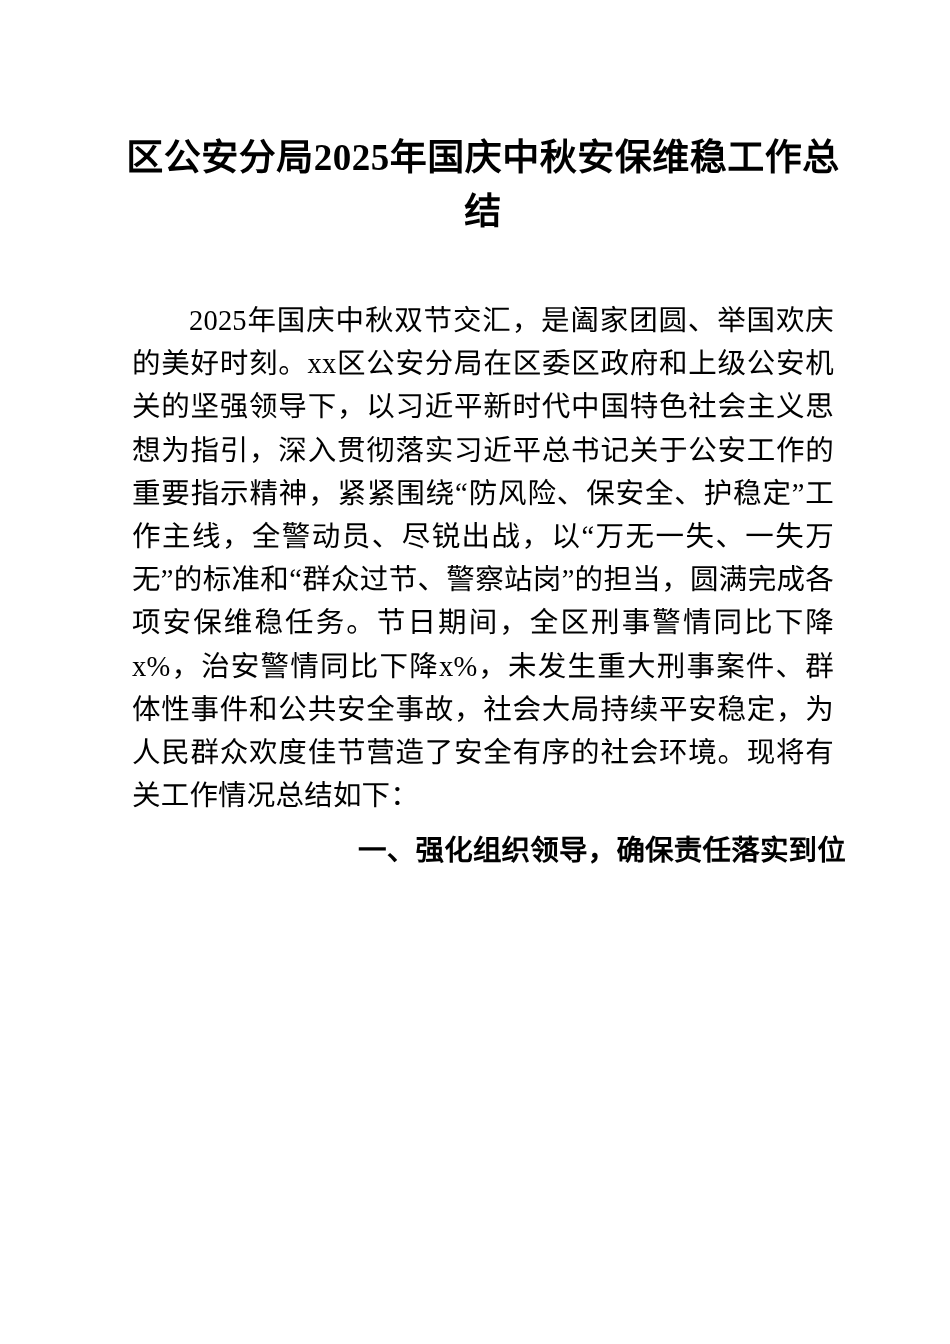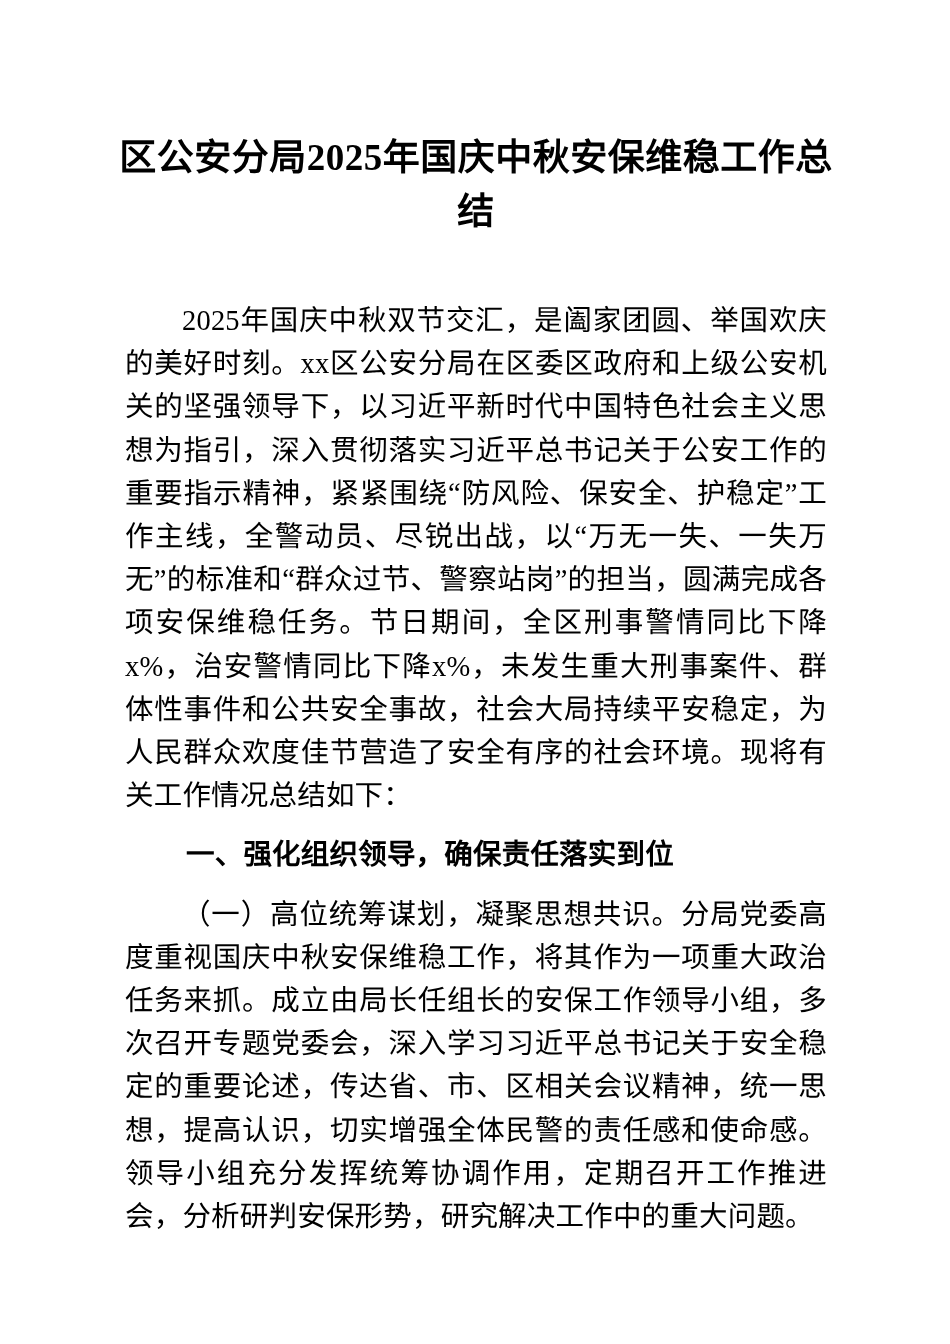--- a/index.html
+++ b/index.html
@@ -21,21 +21,21 @@
     height: 1344px;
     margin: 0 auto;
     background: #ffffff;
     overflow: hidden;
     box-sizing: border-box;
   }
 
   
   .content {
     position: absolute;
-    left: 113px;
+    left: 120px;
     top: 0;
     width: 726px;
   }
 
   .doc-title {
     margin: 0;
     padding: 0;
     font-family: "Liberation Serif", "DejaVu Serif", serif;
     font-size: 37px;
     font-weight: bold;
@@ -58,43 +58,42 @@
     line-height: 43.2px;
     text-align: justify;
     text-align-last: left;
     text-justify: inter-ideograph;
     text-indent: 57px;
     word-break: break-all;
     letter-spacing: 0.2px;
   }
 
   p.heading {
-    margin: 16px;
+    margin: 0;
     padding: 0;
     font-family: "Liberation Sans", "DejaVu Sans", sans-serif;
     font-size: 28.5px;
     font-weight: bold;
     line-height: 43.2px;
-    text-align: left;
+    text-align: right;
     text-indent: 57px;
     word-break: break-all;
     letter-spacing: 0.2px;
   }
 </style>
 </head>
 <body>
 
 <div class="page">
   <div class="content">
 
     <h1 class="doc-title">区公安分局2025年国庆中秋安保维稳工作总结</h1>
 
     <div class="body-block">
 
       <p class="para">2025年国庆中秋双节交汇，是阖家团圆、举国欢庆的美好时刻。xx区公安分局在区委区政府和上级公安机关的坚强领导下，以习近平新时代中国特色社会主义思想为指引，深入贯彻落实习近平总书记关于公安工作的重要指示精神，紧紧围绕“防风险、保安全、护稳定”工作主线，全警动员、尽锐出战，以“万无一失、一失万无”的标准和“群众过节、警察站岗”的担当，圆满完成各项安保维稳任务。节日期间，全区刑事警情同比下降x%，治安警情同比下降x%，未发生重大刑事案件、群体性事件和公共安全事故，社会大局持续平安稳定，为人民群众欢度佳节营造了安全有序的社会环境。现将有关工作情况总结如下：</p>
 
       <p class="heading">一、强化组织领导，确保责任落实到位</p>
 
-      <p class="para">（一）高位统筹谋划，凝聚思想共识。分局党委高度重视国庆中秋安保维稳工作，将其作为一项重大政治任务来抓。成立由局长任组长的安保工作领导小组，多次召开专题党委会，深入学习习近平总书记关于安全稳定的重要论述，传达省、市、区相关会议精神，统一思想，提高认识，切实增强全体民警的责任感和使命感。领导小组充分发挥统筹协调作用，定期召开工作推进会，分析研判安保形势，研究解决工作中的重大问题。</p>
 
     </div>
   </div>
 </div>
 
 </body></html>

